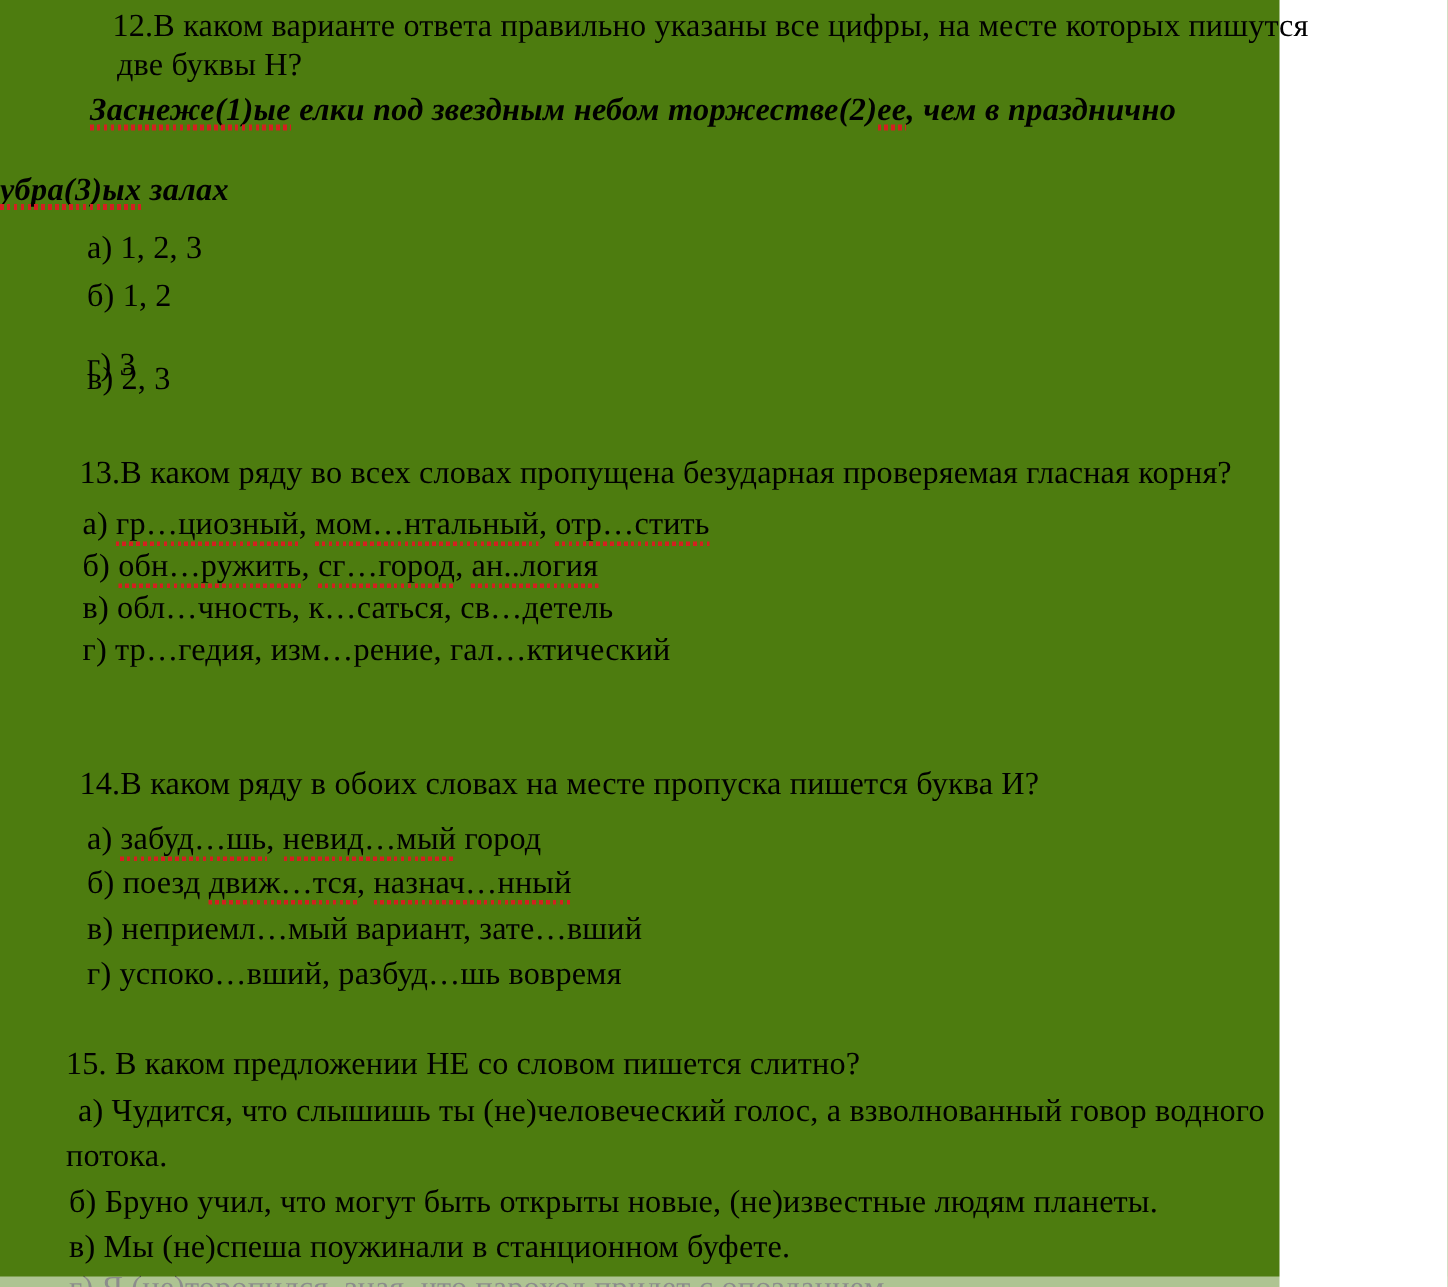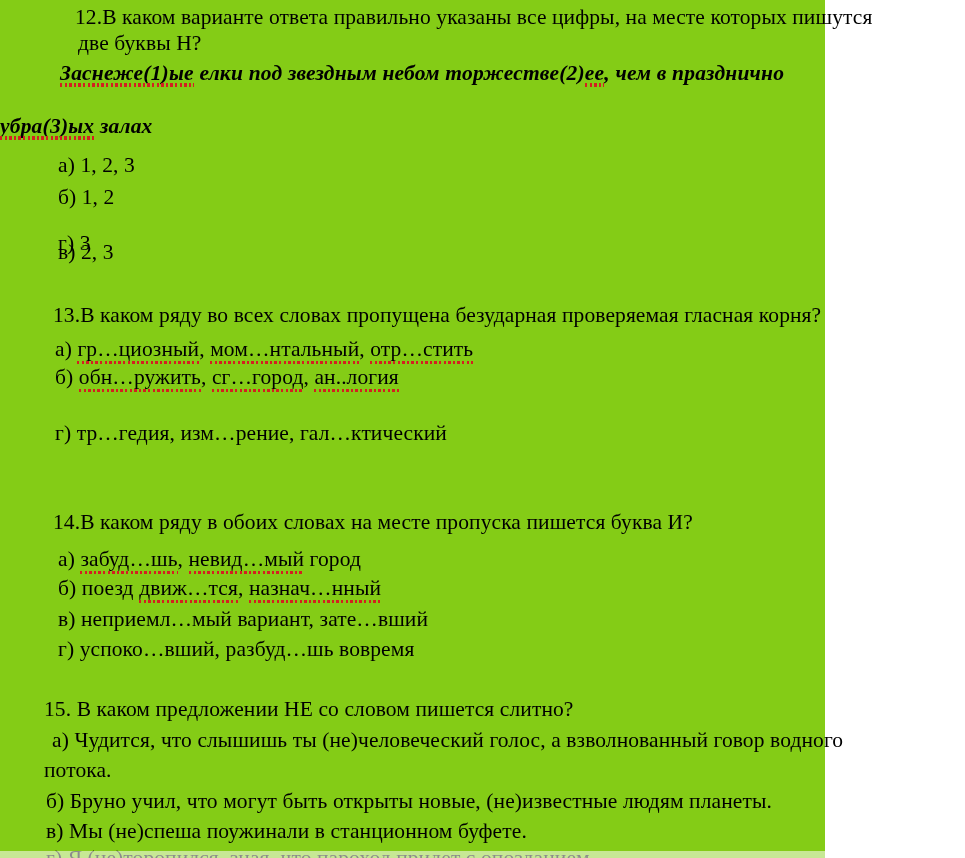--- a/index.html
+++ b/index.html
@@ -14,21 +14,22 @@
     overflow: hidden;
     font-family: "Liberation Serif", "DejaVu Serif", serif;
     color: #000000;
     -webkit-font-smoothing: none;
   }
 
   #page {
     position: relative;
     width: 825px;
     height: 858px;
-    background: #84cc16;
+    background: #4d7c0f;
+    padding-left: 28px;
   }
 
   
   .line {
     position: absolute;
     white-space: nowrap;
     font-size: 21px;
     line-height: 26px;
     letter-spacing: 0.1px;
   }
@@ -101,20 +102,21 @@
   <div class="line q-head" style="left:53px; top:302px;">13.В каком ряду во всех словах пропущена безударная проверяемая гласная корня?</div>
 
   <div class="line opt" style="left:55px; top:336px;">
     <span>а) </span><span class="sp">гр…циозный</span><span>, </span><span class="sp">мом…нтальный</span><span>, </span><span class="sp">отр…стить</span>
   </div>
 
   <div class="line opt" style="left:55px; top:364px;">
     <span>б) </span><span class="sp">обн…ружить</span><span>, </span><span class="sp">сг…город</span><span>, </span><span class="sp">ан..логия</span>
   </div>
 
+  <div class="line opt" style="left:55px; top:392px;">в) обл…чность, к…саться, св…детель</div>
   <div class="line opt" style="left:55px; top:420px;">г) тр…гедия, изм…рение, гал…ктический</div>
 
   <div class="line q-head" style="left:53px; top:509px;">14.В каком ряду в обоих словах на месте пропуска пишется буква И?</div>
 
   <div class="line opt" style="left:58px; top:546px;">
     <span>а) </span><span class="sp">забуд…шь</span><span>, </span><span class="sp">невид…мый</span><span> город</span>
   </div>
 
   <div class="line opt" style="left:58px; top:575px;">
     <span>б) поезд </span><span class="sp">движ…тся</span><span>, </span><span class="sp">назнач…нный</span>

